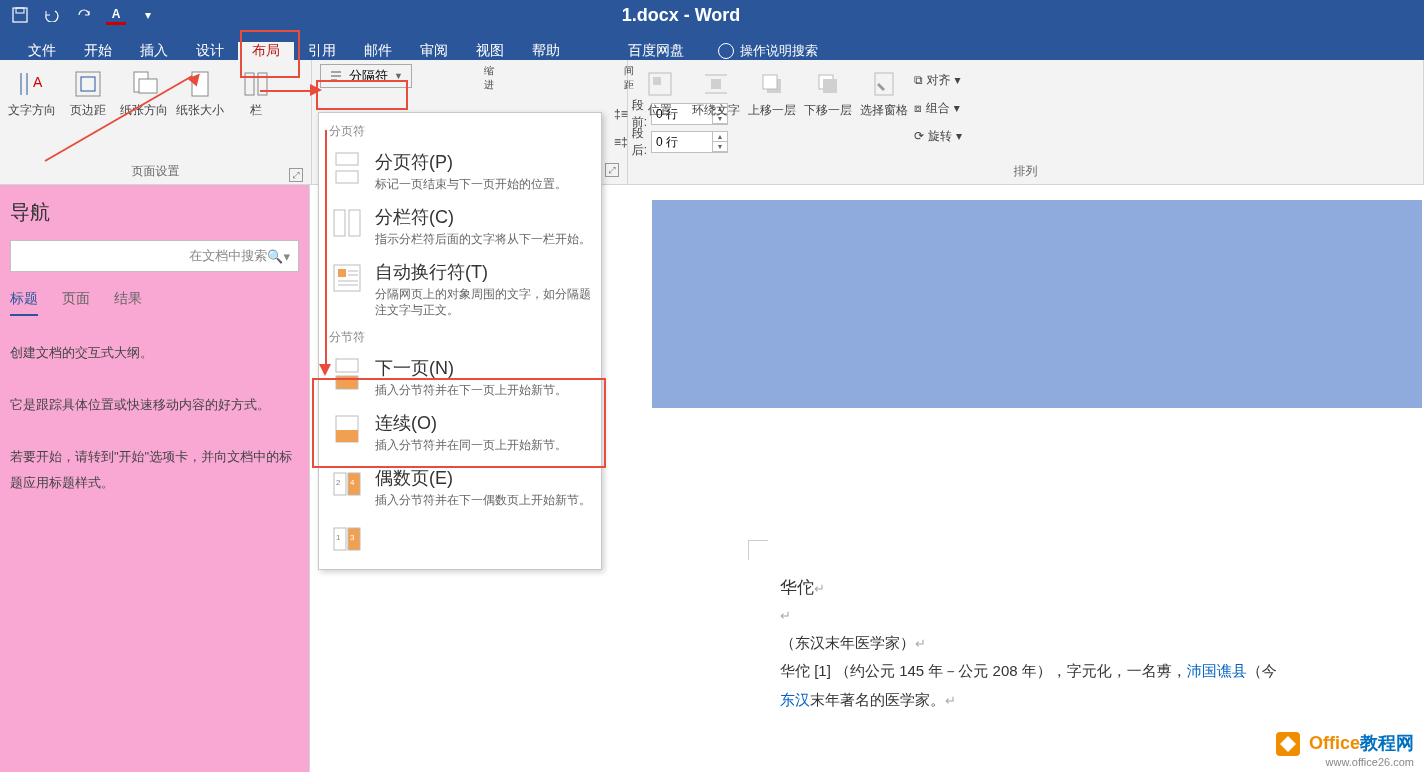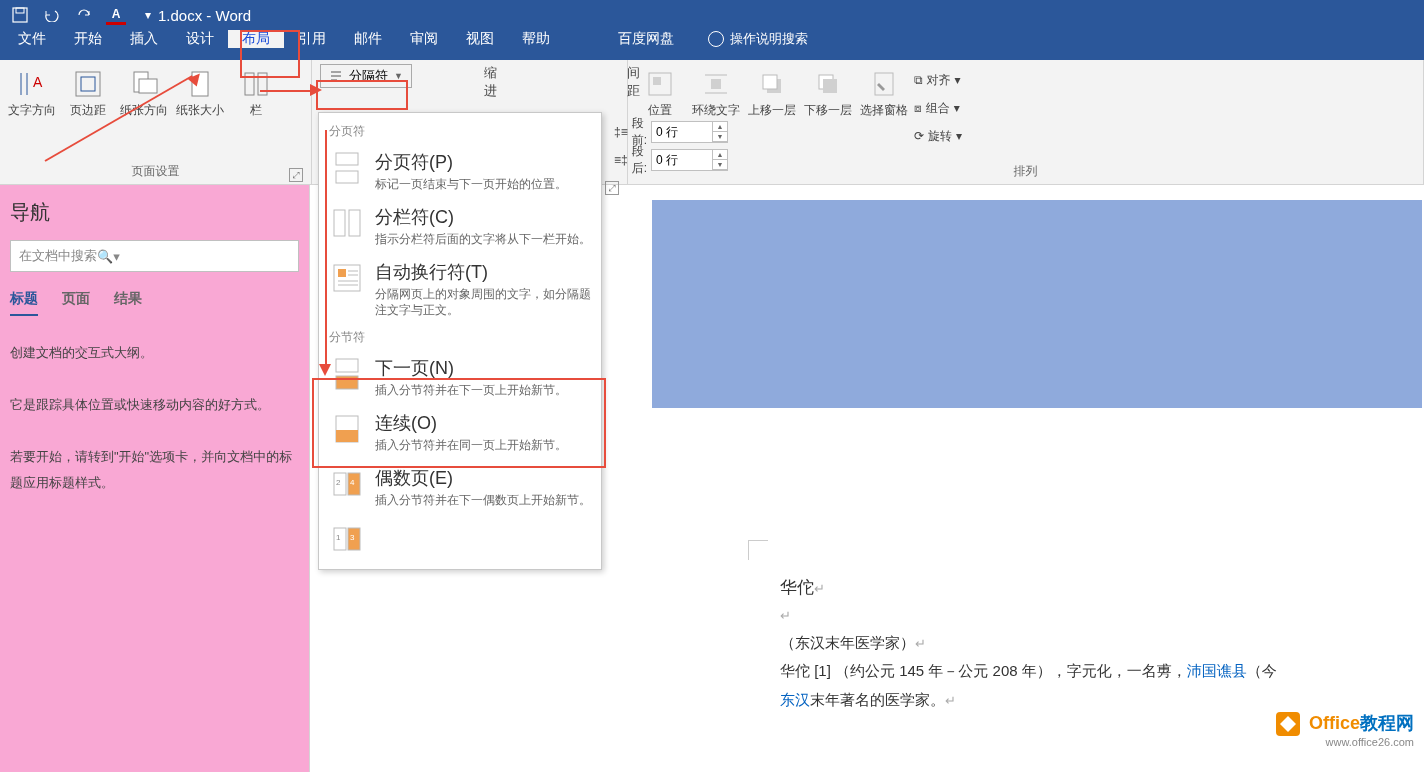--- a/index.html
+++ b/index.html
@@ -2,26 +2,26 @@
 <html><head>
 <meta charset="utf-8">
 <style>
 * { margin:0; padding:0; box-sizing:border-box; font-family:"Microsoft YaHei","Segoe UI",sans-serif; }
 body { background:#fff; width:1424px; height:772px; overflow:hidden; position:relative; }
 
 
 .title-bar { height:30px; background:#2b579a; display:flex; align-items:center; color:#fff; font-size:12px; }
 .title-qat { display:flex; align-items:center; gap:12px; padding-left:10px; }
 .qat-btn { width:20px; height:20px; display:flex; align-items:center; justify-content:center; color:#fff; }
-.title-center { flex:1; font-size:15px; }
-
-
-.tabs { height:30px; background:#2b579a; display:flex; align-items:flex-start; padding-left:4px; }
+.title-center { flex:1; text-align:center; font-size:18px;font-weight:bold; }
+
+
+.tabs { height:30px; background:#2b579a; display:flex; align-items:flex-end; padding-left:14px; }
 .tab { color:#fff; font-size:14px; padding:0 14px; display:flex; align-items:center; cursor:pointer; }
-.tab.active { background:#f3f3f3; color:#1d4ed8; }
+.tab.active { background:#f3f3f3; color:#b91c1c; }
 .tab-search { display:flex; align-items:center; color:#fff; font-size:13px; margin-left:20px; gap:6px; }
 .bulb { width:16px; height:16px; border:1px solid #fff; border-radius:50%; position:relative; }
 
 
 .ribbon { height:125px; background:#f3f3f3; border-bottom:1px solid #d4d4d4; display:flex; position:relative; }
 .ribbon-group { border-right:1px solid #d4d4d4; display:flex; flex-direction:column; padding:4px 6px 0; }
 .group-body { flex:1; display:flex; align-items:flex-start; gap:4px; }
 .group-label { text-align:center; font-size:12px; color:#666; padding:4px 0; position:relative; }
 .big-btn { display:flex; flex-direction:column; align-items:center; width:52px; font-size:12px; color:#444; gap:2px; padding-top:4px; }
 .big-btn .ico { width:32px; height:32px; display:flex; align-items:center; justify-content:center; }
@@ -45,33 +45,33 @@
 .dd-desc { font-size:12px; color:#666; line-height:1.4; margin-top:2px; }
 
 
 .hl { position:absolute; border:2px solid #e74c3c; pointer-events:none; z-index:200; }
 .arrow-line { position:absolute; background:#e74c3c; z-index:199; }
 .arrow-head { position:absolute; width:0; height:0; z-index:199; }
 
 
 .nav-pane { position:absolute; left:0; top:185px; width:310px; height:587px; background:#f9a8d4; border-right:1px solid #d4d4d4; padding:14px 10px; }
 .nav-title { font-size:20px; color:#333; margin-bottom:14px; }
-.nav-search { width:100%; border:1px solid #c0c0c0; background:#fff; padding:6px 8px; font-size:13px; display:flex; align-items:center; justify-content:flex-start; }
+.nav-search { width:100%; border:1px solid #c0c0c0; background:#fff; padding:6px 8px; font-size:13px; display:flex; align-items:center; justify-content:flex-end; }
 .nav-tabs { display:flex; gap:24px; margin-top:18px; font-size:14px; }
-.nav-tab { color:#666; padding-bottom:6px; cursor:pointer;font-weight:bold; }
+.nav-tab { color:#666; padding-bottom:6px; cursor:pointer; }
 .nav-tab.active { color:#2b579a; border-bottom:2px solid #2b579a; }
 .nav-body { margin-top:24px; font-size:13px; color:#444; line-height:2; }
 .blue-block { position:absolute; left:652px; top:200px; width:770px; height:208px; background:#8faadc; }
 .page2 { position:absolute; left:640px; top:432px; width:784px; background:#fff; padding:140px 36px 20px 140px; font-size:15px; color:#333; line-height:1.9; }
 .page2 h3 { font-size:17px; font-weight:normal; }
 .para-mark { color:#aaa; font-size:13px; }
 .link { color:#0563c1; }
 
 
-.watermark { position:absolute; right:10px; bottom:24px; font-size:18px; font-family:Arial; z-index:300; }
+.watermark { position:absolute; right:10px; bottom:4px; font-size:18px; font-family:Arial; z-index:300; }
 .wm-orange { color:#f08c00; font-weight:bold; }
 .wm-blue { color:#0070c0; font-weight:bold; }
 .wm-sub { font-size:11px; color:#888; display:block; text-align:right; }
 .wm-ico { display:inline-block; width:24px; height:24px; background:#f08c00; border-radius:4px; vertical-align:middle; margin-right:4px; position:relative; }
 .wm-ico::after { content:""; position:absolute; left:4px; top:4px; width:16px; height:16px; background:#fff; clip-path:polygon(50% 0,100% 50%,50% 100%,0 50%); }
 
 svg { display:block; }
 </style>
 </head>
 <body>
@@ -183,21 +183,21 @@
           <line x1="2" y1="3" x2="12" y2="3" stroke="#555"></line>
           <line x1="2" y1="7" x2="12" y2="7" stroke="#555"></line>
           <line x1="2" y1="11" x2="8" y2="11" stroke="#555"></line>
         </svg>
       </span>
     <span>分隔符</span>
     <span style="font-size:9px;color:#666">▼</span>
   </div>
 
   <div class="ribbon-group" style="width:316px;padding-left:172px">
-    <div style="display:flex;gap:30px;font-size:13px;color:#444;margin-bottom:20px">
+    <div style="display:flex;gap:30px;font-size:10px;color:#444;margin-bottom:10px">
       <span>缩进</span>
       <span style="margin-left:100px">间距</span>
     </div>
     <div style="display:flex;flex-direction:column;gap:4px;margin-left:130px">
       <div class="small-row">
         <span>‡≡</span>
         <span>段前:</span>
         <div class="spin">
             <input value="0 行" style="">
             <div class="spin-btns">

